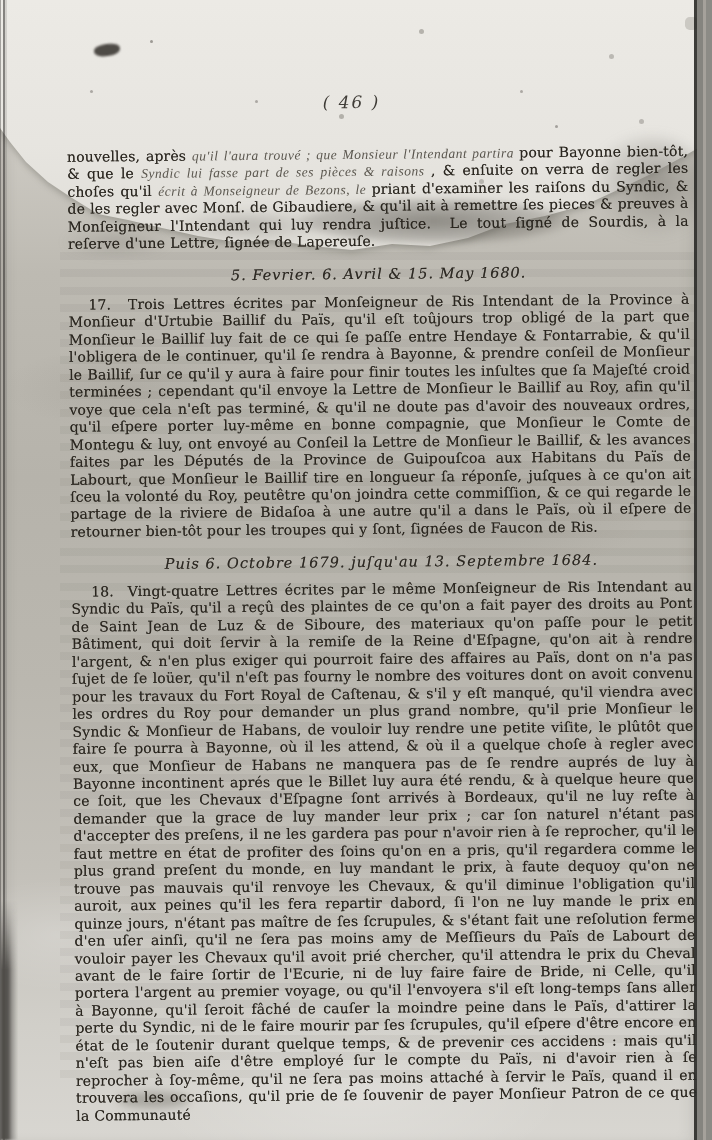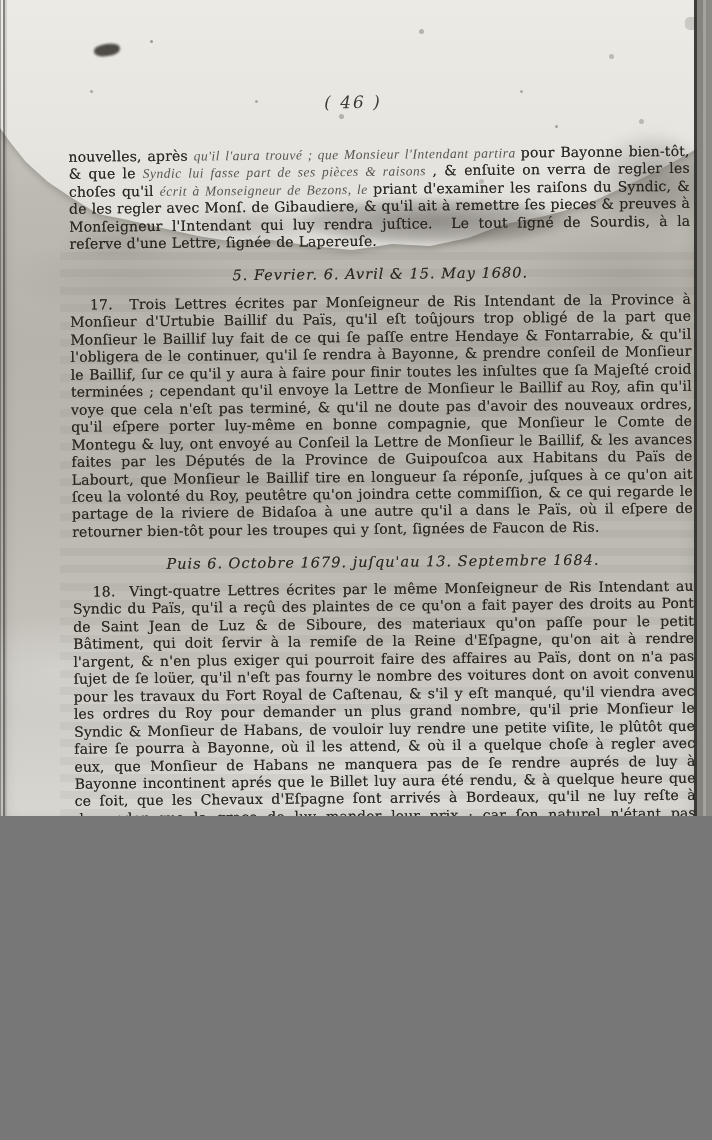--- a/index.html
+++ b/index.html
@@ -1,19 +1,19 @@
 <!DOCTYPE html>
 <html lang="fr"><head>
 <meta charset="utf-8">
 <style>
   html, body { margin: 0; padding: 0; background: #777; }
   #scan {
     position: relative;
     width: 712px;
-    height: 816px;
+    height: 1140px;
     overflow: hidden;
     background: linear-gradient(180deg,
       #dddbd5 0%, #cdcac3 12%, #bdbab2 24%, #b6b3ab 42%,
       #bab7af 60%, #c3c0b9 76%, #d1cfc9 90%, #d8d6d1 100%);
     font-family: "DejaVu Serif", serif;
     box-shadow: inset -26px 0 20px -14px rgba(60,58,54,.30),
                 inset 14px 0 14px -10px rgba(60,58,54,.18);
   }
 
   

